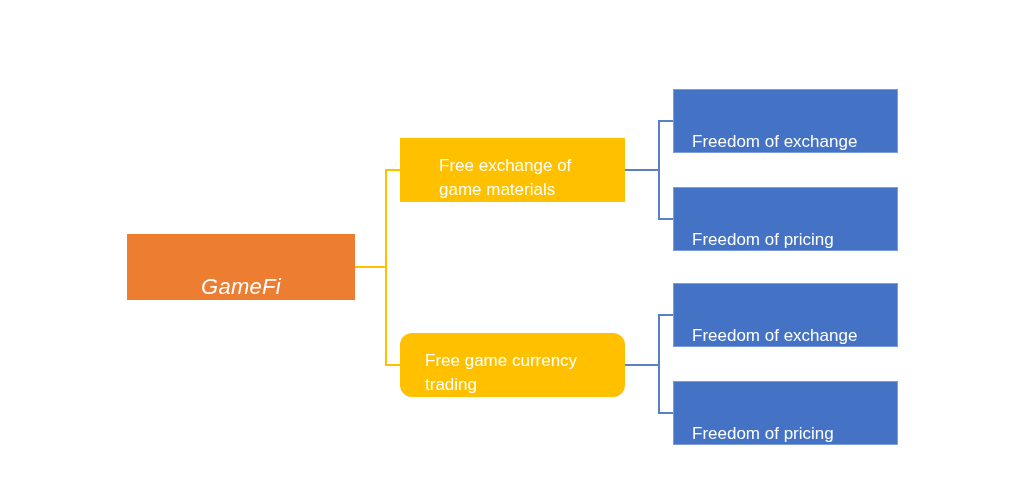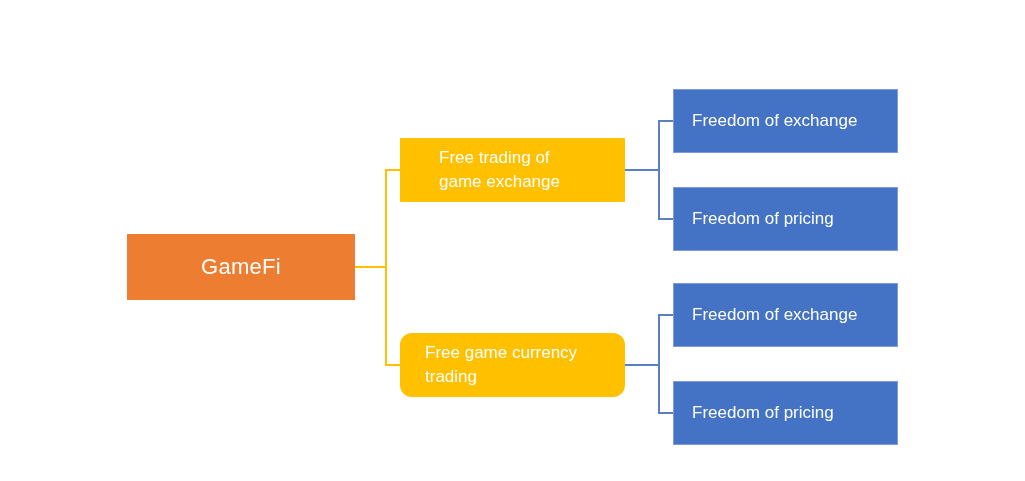--- a/index.html
+++ b/index.html
@@ -11,31 +11,32 @@
     position: relative;
     width: 1025px;
     height: 481px;
     background: #ffffff;
     font-family: "Liberation Sans", sans-serif;
     overflow: hidden;
   }
   .node {
     position: absolute;
     display: flex;
-    align-items: center;
+    align-items: flex-end;
     box-sizing: border-box;
     color: #ffffff;
   }
   .node-root {
     left: 127px; top: 234px;
     width: 228px; height: 66px;
     background: #ED7D31;
     justify-content: center;
     font-size: 22px;
     letter-spacing: 0.3px;
+    font-style: italic;
   }
   .node-branch {
     width: 225px; height: 64px;
     background: #FFC000;
     font-size: 17px;
     line-height: 24px;
   }
   .node-branch-1 { left: 400px; top: 138px; padding-left: 39px; }
   .node-branch-2 { left: 400px; top: 333px; padding-left: 25px; border-radius: 12px; }
   .node-branch-1 .wrap-text { max-width: 150px; }
@@ -63,21 +64,21 @@
 </head>
 <body>
 
 <div id="stage">
 
   <div class="node node-root">
     <span>GameFi</span>
   </div>
 
   <div class="node node-branch node-branch-1">
-    <span class="wrap-text">Free trading of game exchange</span>
+    <span class="wrap-text">Free exchange of game materials</span>
   </div>
 
   <div class="node node-branch node-branch-2">
     <span class="wrap-text">Free game currency trading</span>
   </div>
 
   <div class="node node-leaf node-leaf-1">
     <span>Freedom of exchange</span>
   </div>
 

